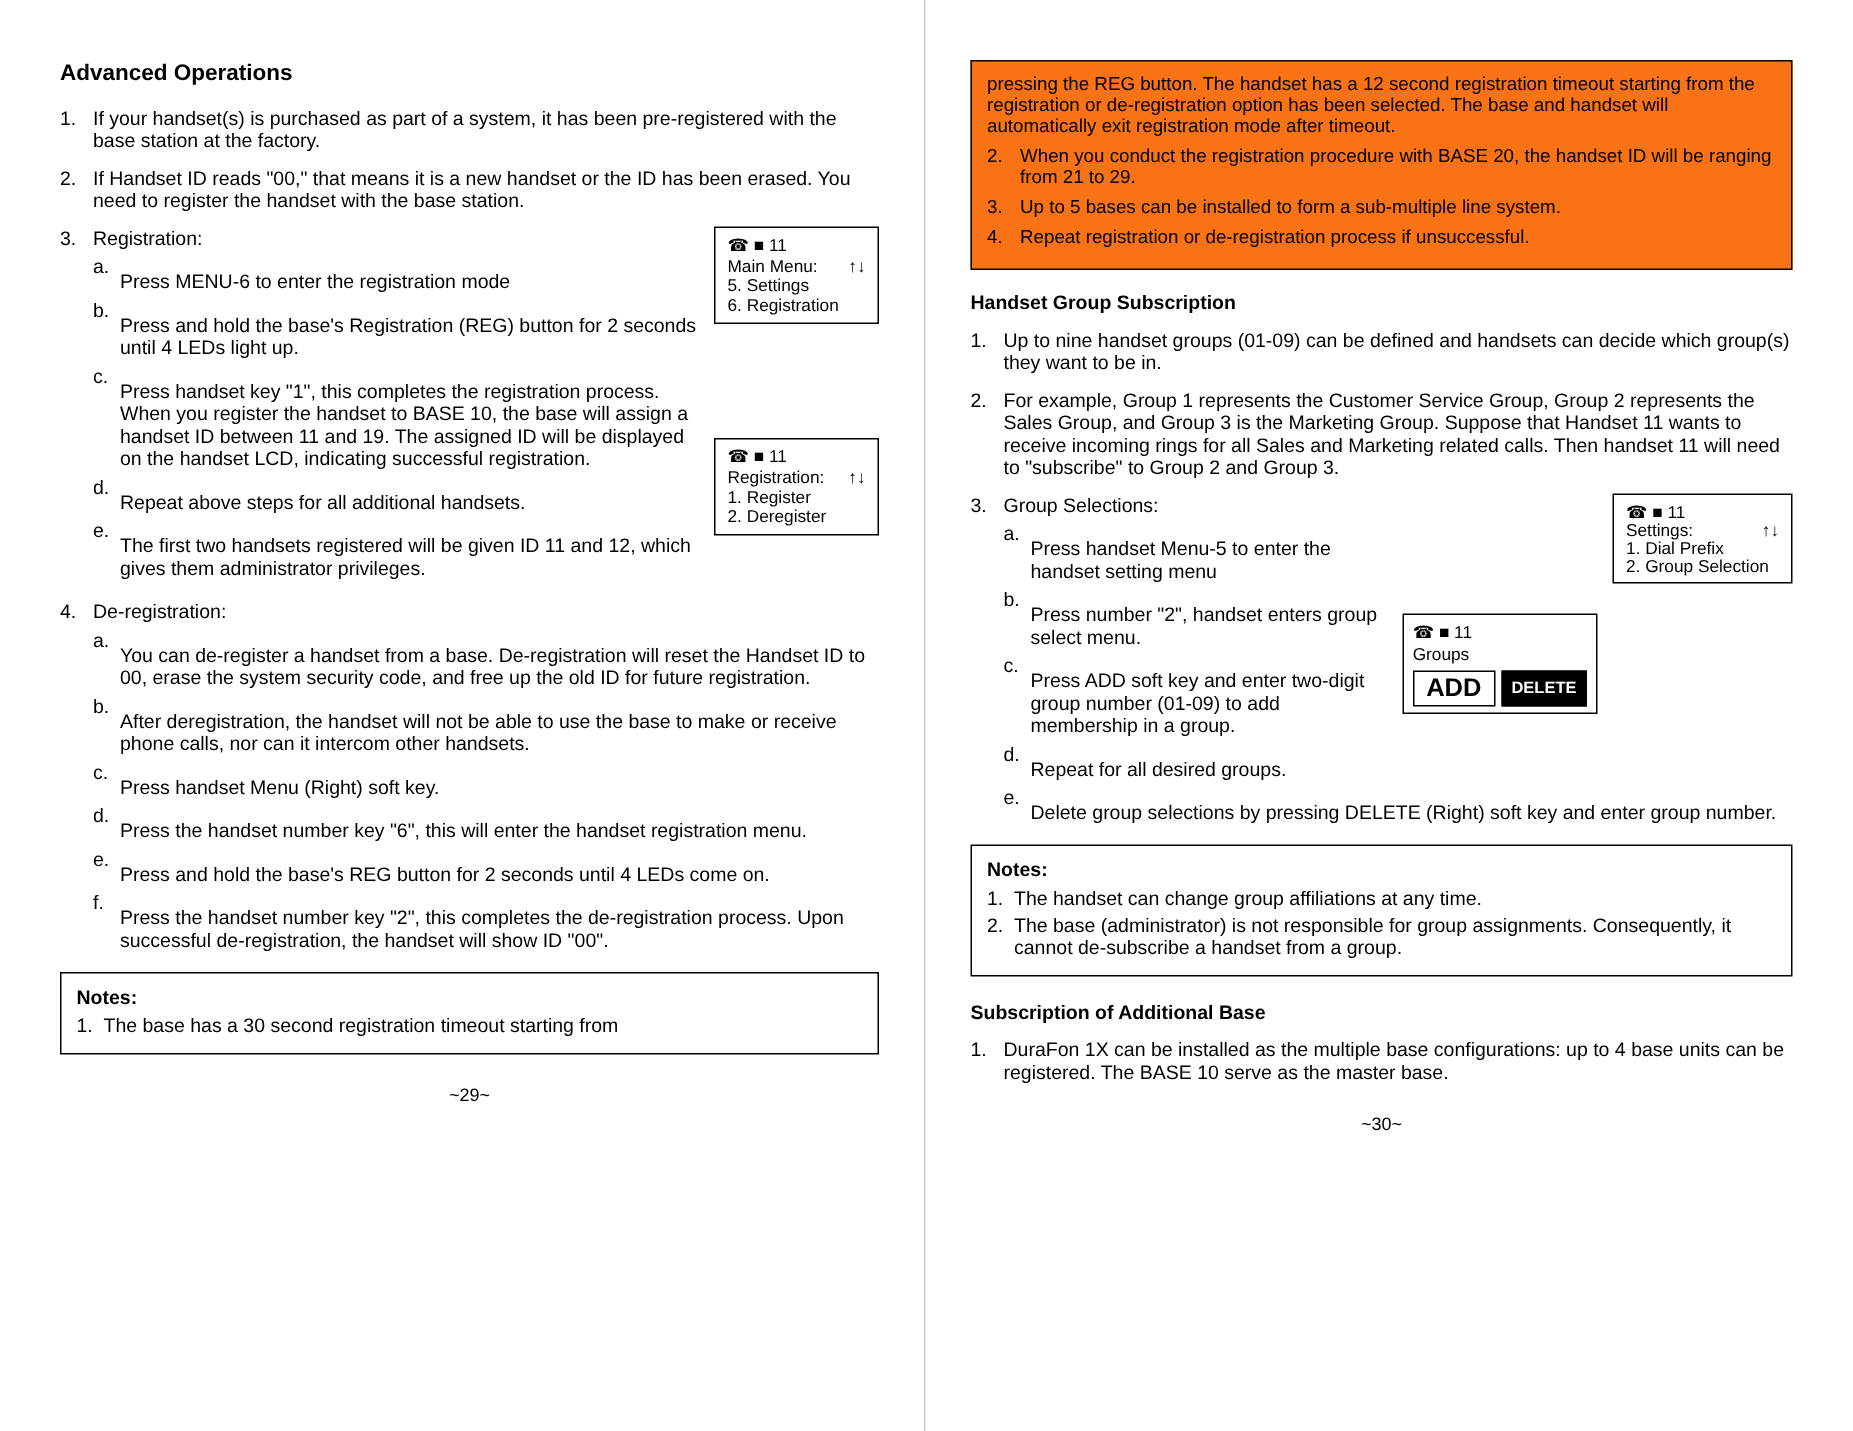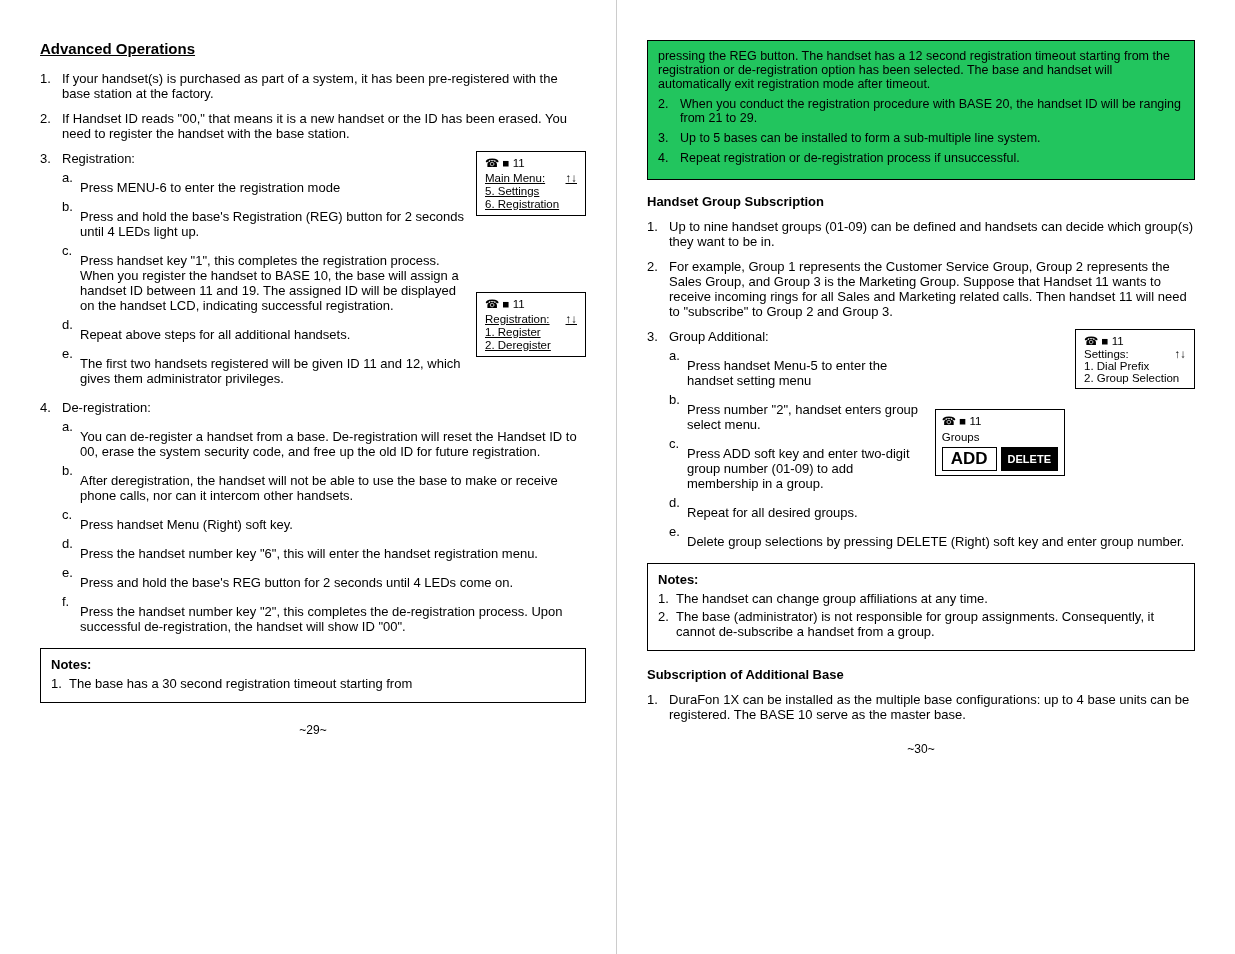--- a/index.html
+++ b/index.html
@@ -22,21 +22,20 @@
       border-right: 1px solid #ccc;
     }
     .right-column {
       width: 618px;
       padding: 40px 40px 40px 30px;
     }
     h1.section-title {
       font-size: 15px;
       font-weight: bold;
       margin-bottom: 14px;
-      text-decoration: underline;
     }
     h2.sub-title {
       font-size: 13px;
       font-weight: bold;
       margin-bottom: 10px;
     }
     .numbered-list {
       list-style: none;
       padding: 0;
       margin: 0;
@@ -82,21 +81,20 @@
       margin-bottom: 6px;
     }
     .lcd-box .lcd-title {
       display: flex;
       justify-content: space-between;
       align-items: center;
       margin-bottom: 2px;
     }
     .lcd-box .lcd-items {
       font-size: 11.5px;
-      text-decoration: underline;
     }
     .lcd-box .lcd-items div {
       margin: 1px 0;
     }
     .notes-box {
       border: 1px solid #000;
       padding: 8px 10px;
       margin-top: 10px;
       background: #fff;
     }
@@ -108,21 +106,21 @@
       display: flex;
       margin-bottom: 3px;
     }
     .note-num {
       min-width: 18px;
     }
     .right-top-box {
       border: 1px solid #000;
       padding: 8px 10px;
       margin-bottom: 14px;
-      background: #22c55e;
+      background: #f97316;
       font-size: 12.5px;
     }
     .right-top-box .numbered-list > li {
       margin-bottom: 6px;
     }
     .page-footer {
       text-align: center;
       margin-top: 20px;
       font-size: 12px;
     }
@@ -337,21 +335,21 @@
         <span class="list-num">1.</span>
         <span class="list-content">Up to nine handset groups (01-09) can be defined and handsets can decide which group(s) they want to be in.</span>
       </li>
       <li>
         <span class="list-num">2.</span>
         <span class="list-content">For example, Group 1 represents the Customer Service Group, Group 2 represents the Sales Group, and Group 3 is the Marketing Group. Suppose that Handset 11 wants to receive incoming rings for all Sales and Marketing related calls.  Then handset 11 will need to "subscribe" to Group 2 and Group 3.</span>
       </li>
       <li>
         <span class="list-num">3.</span>
         <div class="list-content clearfix">
-          <span>Group Additional:</span>
+          <span>Group Selections:</span>
 
           
           <div class="settings-lcd">
             <div class="lcd-title-row">
               <span>☎ ■ 11</span>
             </div>
             <div style="display:flex;justify-content:space-between;">
               <span>Settings:</span>
               <span>↑↓</span>
             </div>

